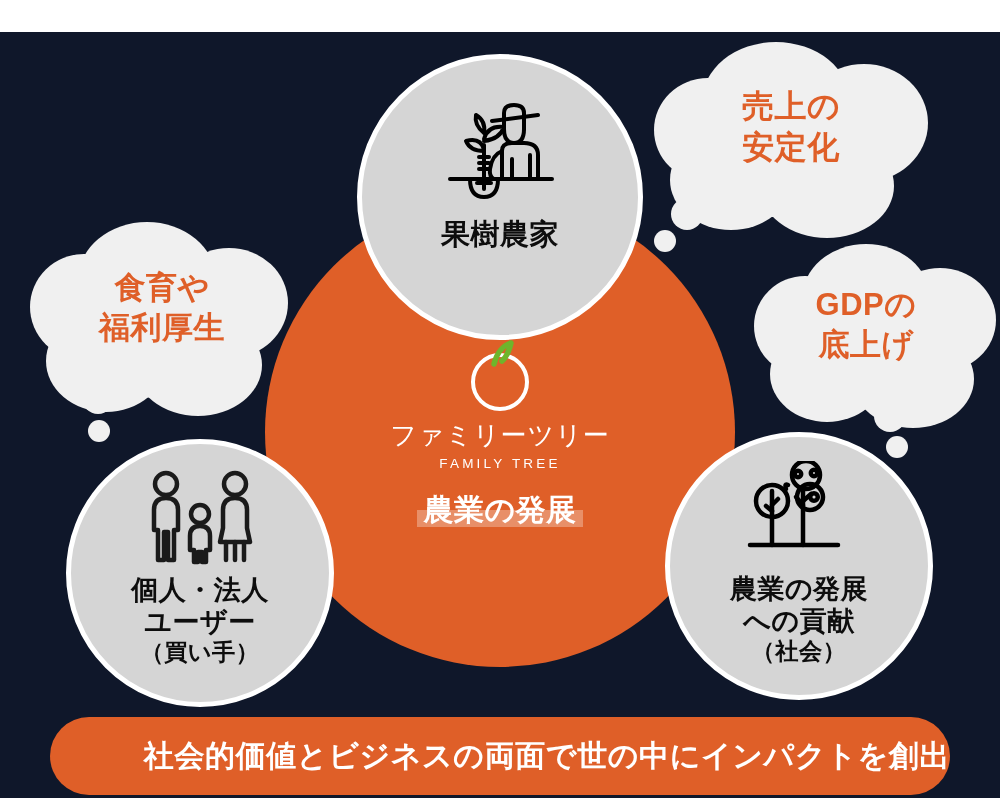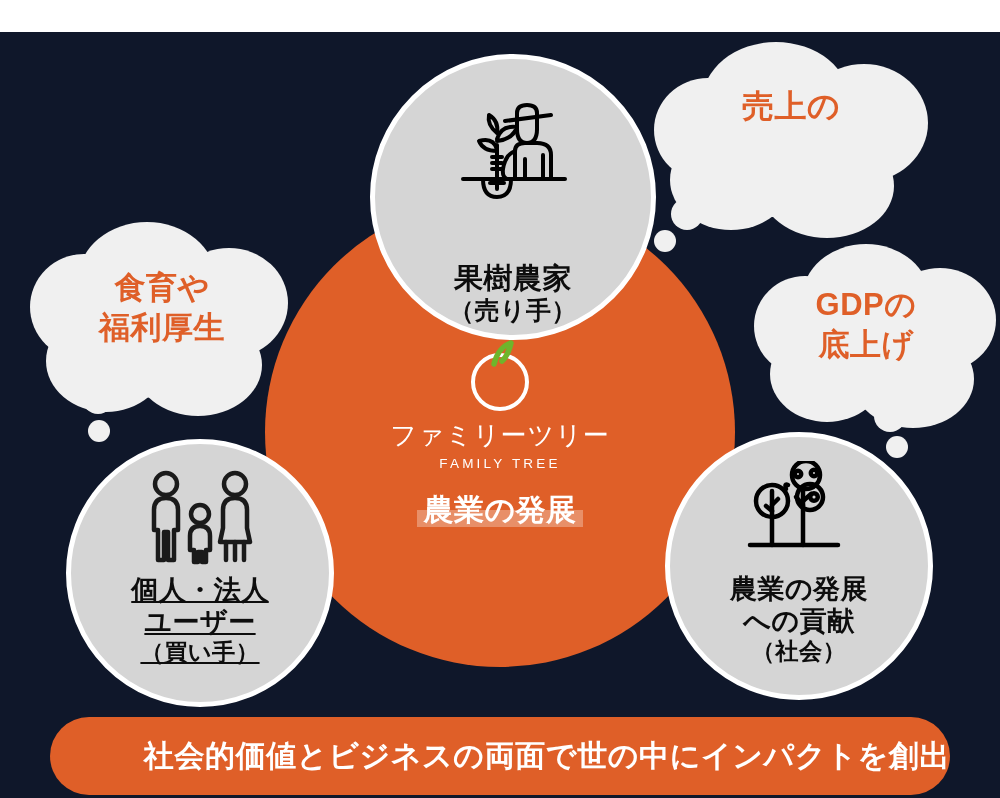--- a/index.html
+++ b/index.html
@@ -85,35 +85,35 @@
     position: absolute;
     border-radius: 50%;
     background: #D5D5D5;
     border: 5px solid #ffffff;
     display: flex;
     flex-direction: column;
     align-items: center;
     justify-content: flex-start;
     z-index: 5;
   }
-  .node-top   { left: 370px; top: 22px;  width: 286px; height: 286px; padding-top: 34px; gap: 44px; }
+  .node-top   { left: 357px; top: 22px;  width: 286px; height: 286px; padding-top: 34px; }
   .node-left  { left: 66px;  top: 407px; width: 268px; height: 268px; padding-top: 26px; }
   .node-right { left: 665px; top: 400px; width: 268px; height: 268px; padding-top: 24px; }
 
   .node-icon { display:block; }
   .node-label {
     margin-top: 6px;
     text-align: center;
     color: #0d0d0d;
     font-weight: bold;
     line-height: 1.2;
     letter-spacing: 0.5px;
   }
   .node-top .node-label   { font-size: 29px; }
-  .node-left .node-label  { font-size: 27px; margin-top: 4px; text-decoration: underline; }
+  .node-left .node-label  { font-size: 27px; margin-top: 4px; }
   .node-right .node-label { font-size: 27px; margin-top: 4px; }
   .node-label .sub { display:block; font-size: 0.86em; }
 
   
   .bubble {
     position: absolute;
     z-index: 3;
   }
   .bubble .cloud-text {
     position: absolute;
@@ -163,20 +163,21 @@
     <div class="puff" style="left:62px;  top:4px;   width:148px; height:120px;"></div>
     <div class="puff" style="left:160px; top:26px;  width:128px; height:118px;"></div>
     <div class="puff" style="left:14px;  top:40px;  width:108px; height:104px;"></div>
     <div class="puff" style="left:30px;  top:92px;  width:122px; height:100px;"></div>
     <div class="puff" style="left:120px; top:96px;  width:134px; height:104px;"></div>
     <div class="puff" style="left:60px;  top:70px;  width:180px; height:110px;"></div>
     <div class="puff" style="left:31px;  top:160px; width:32px;  height:32px;"></div>
     <div class="puff" style="left:14px;  top:192px; width:22px;  height:22px;"></div>
     <div class="cloud-text">
       <span>売上の</span><br>
+      <span>安定化</span>
     </div>
   </div>
 
   <div class="bubble bubble-l">
     <div class="puff" style="left:58px;  top:2px;   width:138px; height:116px;"></div>
     <div class="puff" style="left:150px; top:28px;  width:118px; height:110px;"></div>
     <div class="puff" style="left:10px;  top:34px;  width:108px; height:106px;"></div>
     <div class="puff" style="left:26px;  top:90px;  width:120px; height:102px;"></div>
     <div class="puff" style="left:114px; top:94px;  width:128px; height:102px;"></div>
     <div class="puff" style="left:54px;  top:66px;  width:172px; height:112px;"></div>
@@ -240,21 +241,20 @@
       <path d="M51 90 L65 90"></path>
 
       <path d="M58 58 Q44 58 40 48 Q54 44 58 56"></path>
       <path d="M58 48 Q74 46 78 34 Q62 32 58 46"></path>
       <path d="M58 40 Q48 32 50 22 Q60 28 58 40"></path>
 
       <path d="M53 70 L63 70 M53 76 L63 76 M53 64 L63 64"></path>
     </svg>
     <div class="node-label">
       <span>果樹農家</span>
-      <span class="sub">（売り手）</span>
     </div>
   </div>
 
   <div class="node node-left">
     <svg class="node-icon" width="120" height="100" viewBox="0 0 120 100" fill="none" stroke="#1a1a1a" stroke-width="4.5" stroke-linecap="round" stroke-linejoin="round">
 
       <circle cx="26" cy="14" r="11"></circle>
       <path d="M14 40 Q14 28 26 28 Q38 28 38 40 L38 60 L34 60 L34 90 L28 90 L28 62 L24 62 L24 90 L18 90 L18 60 L14 60 Z"></path>
 
       <circle cx="60" cy="44" r="9"></circle>

